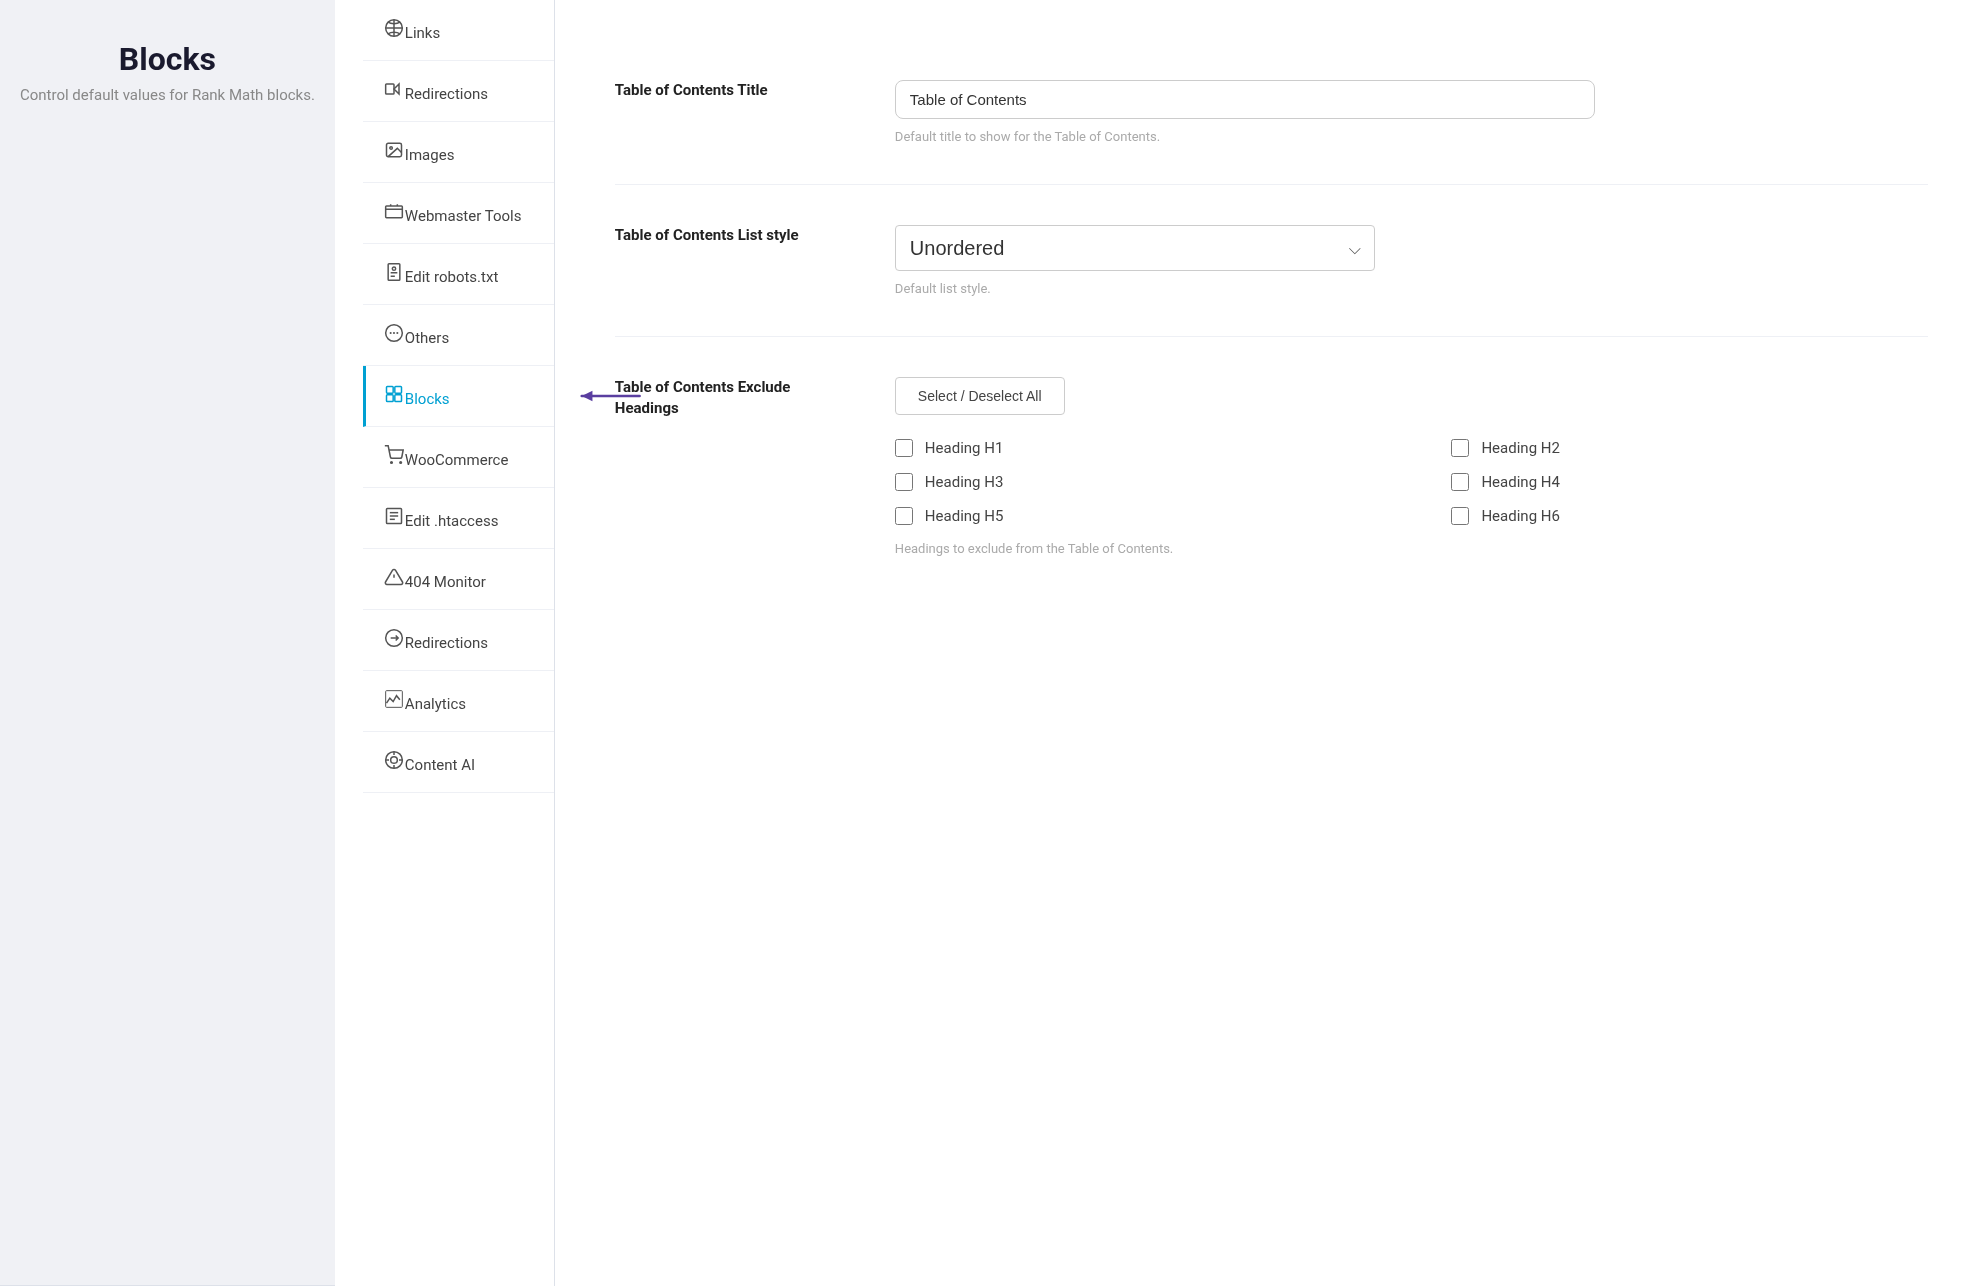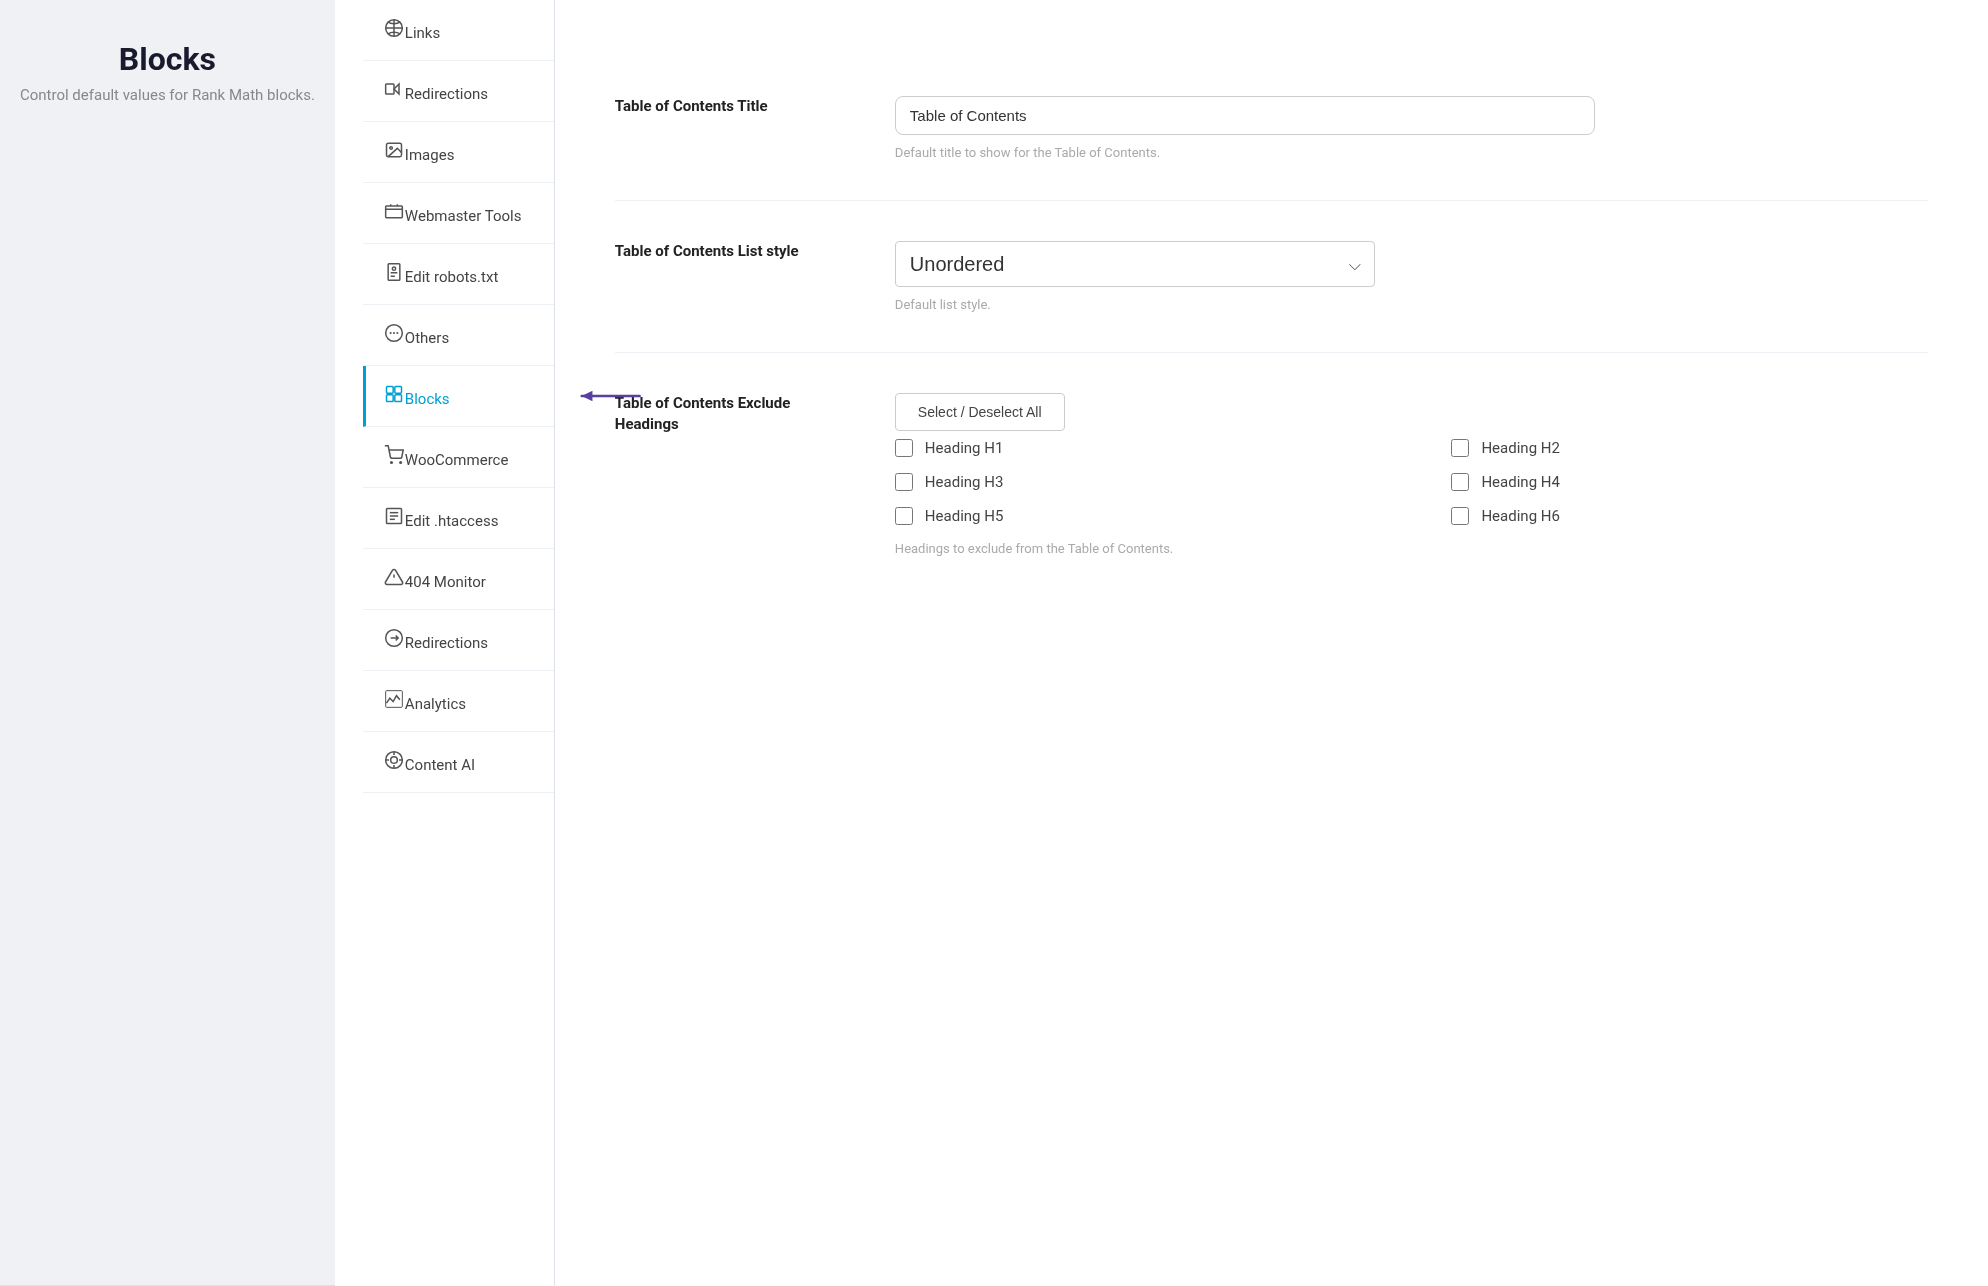--- a/index.html
+++ b/index.html
@@ -81,21 +81,21 @@
       display: flex;
       align-items: center;
     }
     .arrow-svg {
       width: 80px;
       height: 36px;
     }
     
     .main-content {
       flex: 1;
-      padding: 56px 60px;
+      padding: 40px 60px;
       background: #fff;
     }
     .settings-section {
       border-bottom: 1px solid #eef0f5;
       padding: 40px 0;
       display: flex;
       gap: 60px;
       align-items: flex-start;
     }
     .settings-section:last-child {
@@ -159,21 +159,21 @@
     }
     
     .btn-select-all {
       padding: 10px 22px;
       border: 1px solid #ccc;
       border-radius: 4px;
       background: #fff;
       font-size: 14px;
       color: #444;
       cursor: pointer;
-      margin-bottom: 8px;
+      margin-bottom: 24px;
       transition: background 0.15s;
     }
     
     .checkboxes-grid {
       display: grid;
       grid-template-columns: 1fr 1fr;
       gap: 16px 80px;
       margin-bottom: 16px;
     }
     .checkbox-item {

